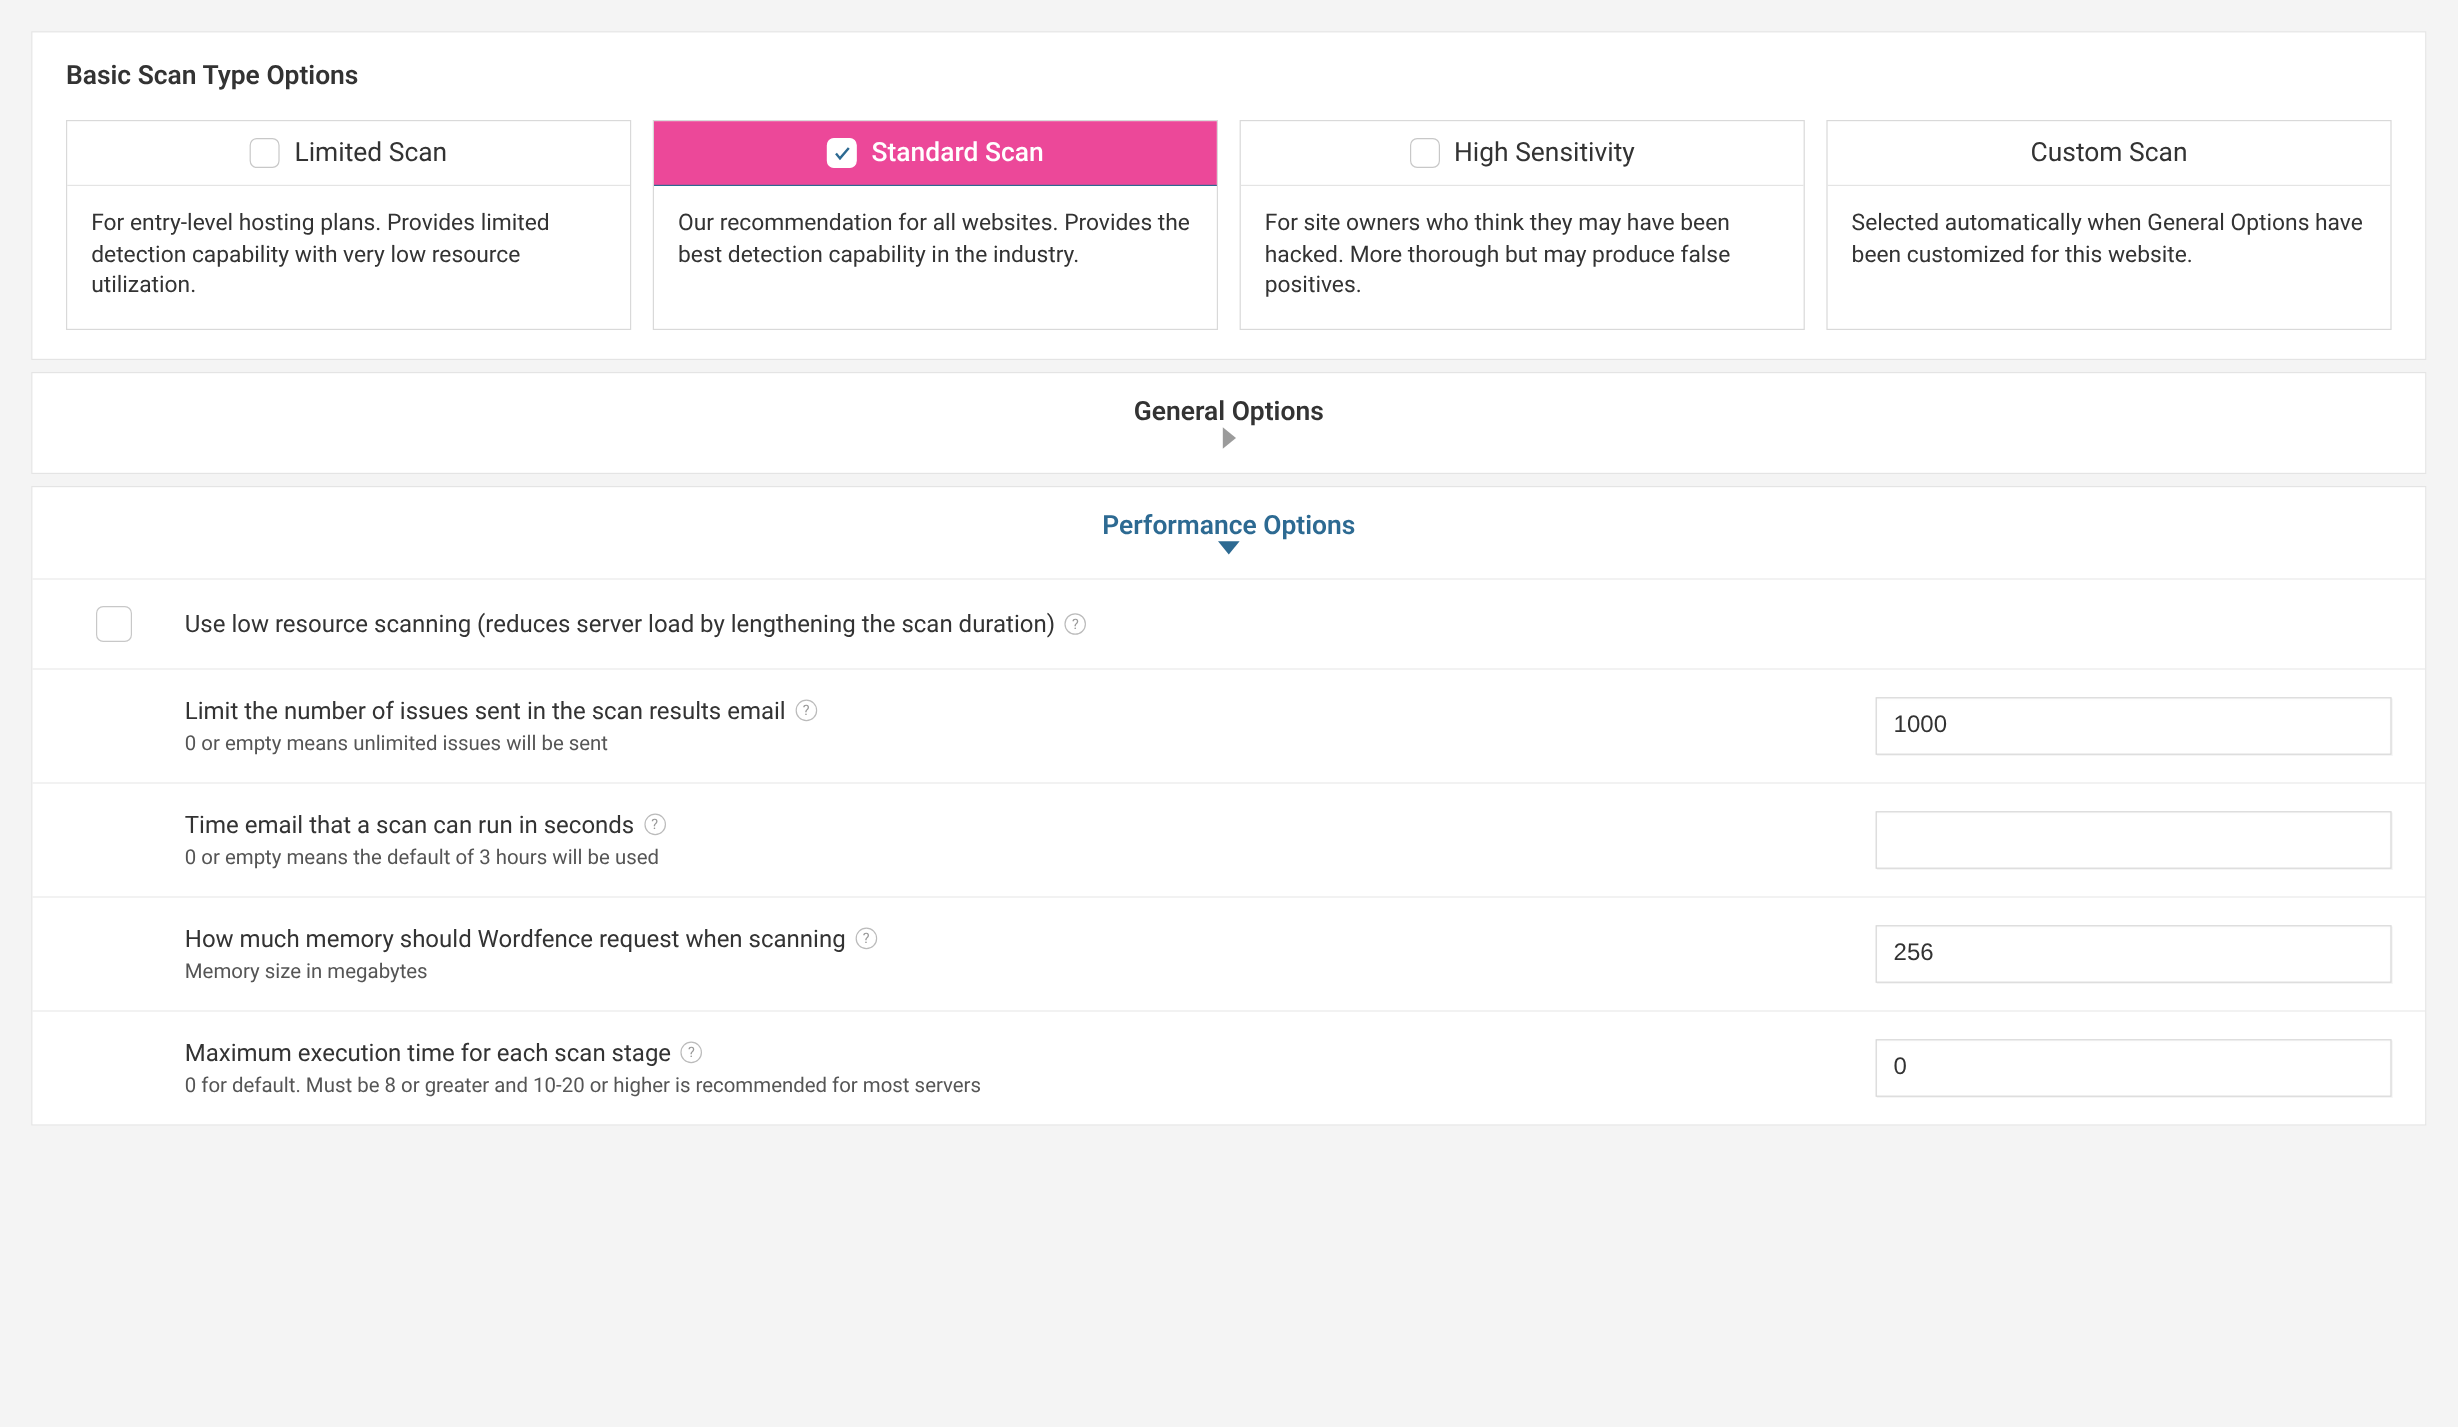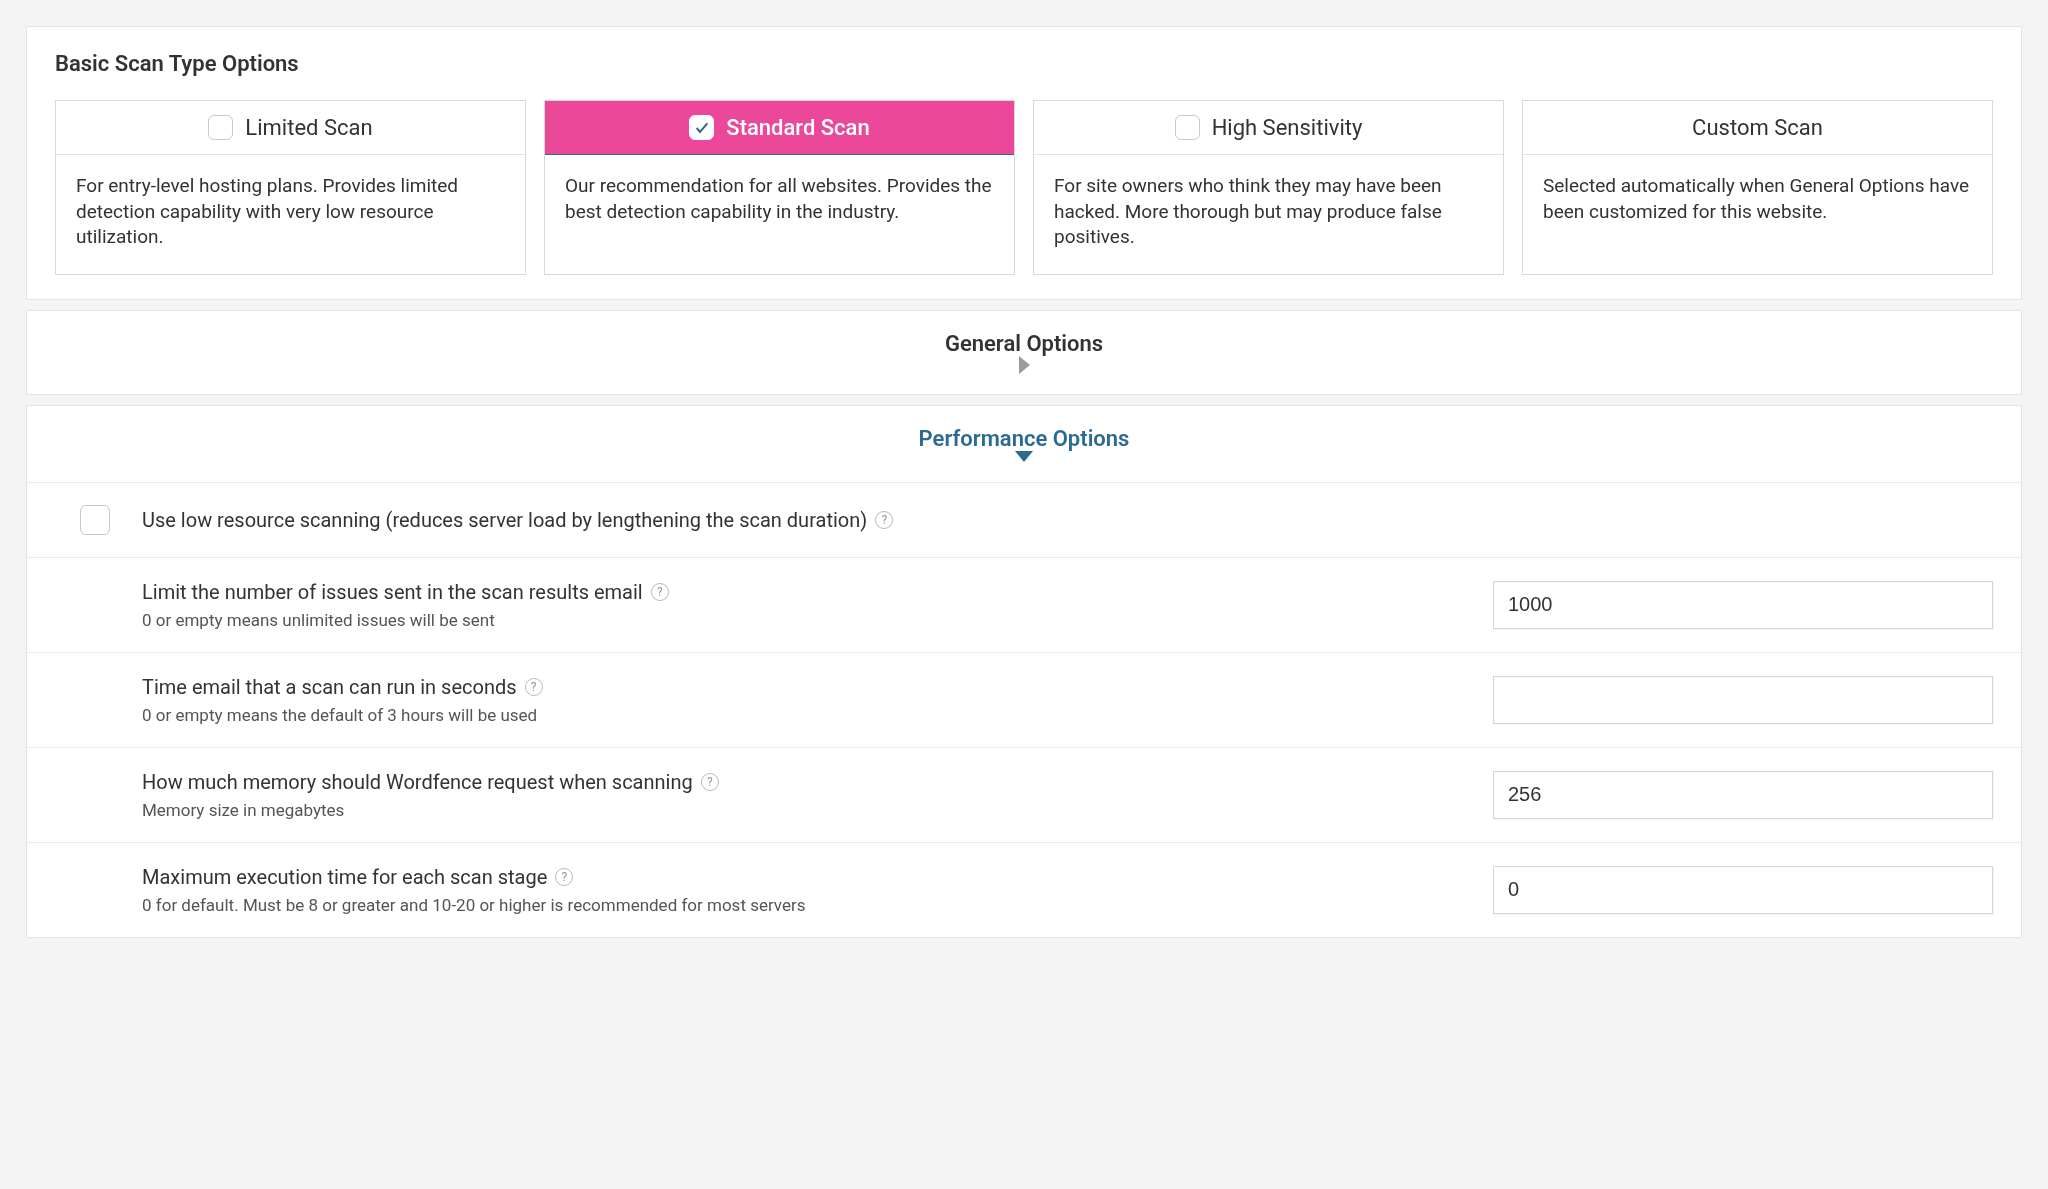--- a/index.html
+++ b/index.html
@@ -26,27 +26,27 @@
   .scan-card.selected .chk svg { stroke: #2d6a92; }
 
   .accordion-header { display: flex; align-items: center; justify-content: space-between; padding: 20px 28px; cursor: pointer; flex-direction: column; }
   .accordion-title { font-size: 22px; font-weight: 600; color: #333; }
   .accordion-header.expanded .accordion-title { color: #2d6a92; }
   .caret { width: 0; height: 0; }
   .caret.right { border-top: 9px solid transparent; border-bottom: 9px solid transparent; border-left: 11px solid #9b9b9b; }
   .caret.down { border-left: 9px solid transparent; border-right: 9px solid transparent; border-top: 11px solid #2d6a92; }
 
   .opt-list { border-top: 1px solid #eaeaea; }
-  .opt-row { display: flex; align-items: center; padding: 22px 28px 22px 20px; border-bottom: 1px solid #eaeaea; }
+  .opt-row { display: flex; align-items: center; padding: 22px 28px 22px 20px; border-bottom: 1px solid #eaeaea; gap: 12px; }
   .opt-row:last-child { border-bottom: none; }
   .opt-chk-col { width: 95px; display: flex; justify-content: center; align-items: flex-start; }
   .opt-label-col { flex: 1; padding-right: 24px; }
   .opt-label { font-size: 20px; color: #333; display: flex; align-items: center; gap: 8px; flex-wrap: wrap; }
   .opt-sub { font-size: 17px; color: #555; margin-top: 6px; }
-  .opt-input-col { width: 500px; }
+  .opt-input-col { width: 430px; }
   .opt-input { width: 100%; height: 48px; border: 1px solid #d6d6d6; background: #fff; font-size: 20px; padding: 0 14px; color: #333; outline: none; box-shadow: inset 0 1px 2px rgba(0,0,0,.02), 1px 1px 0 rgba(0,0,0,.04); }
 
   .help-icon { display: inline-flex; align-items: center; justify-content: center; width: 18px; height: 18px; border: 1px solid #bbb; border-radius: 50%; font-size: 12px; color: #999; line-height: 1; cursor: pointer; }
 </style>
 </head>
 <body>
 
 <div class="page">
 
   <div class="panel inner-pad">

